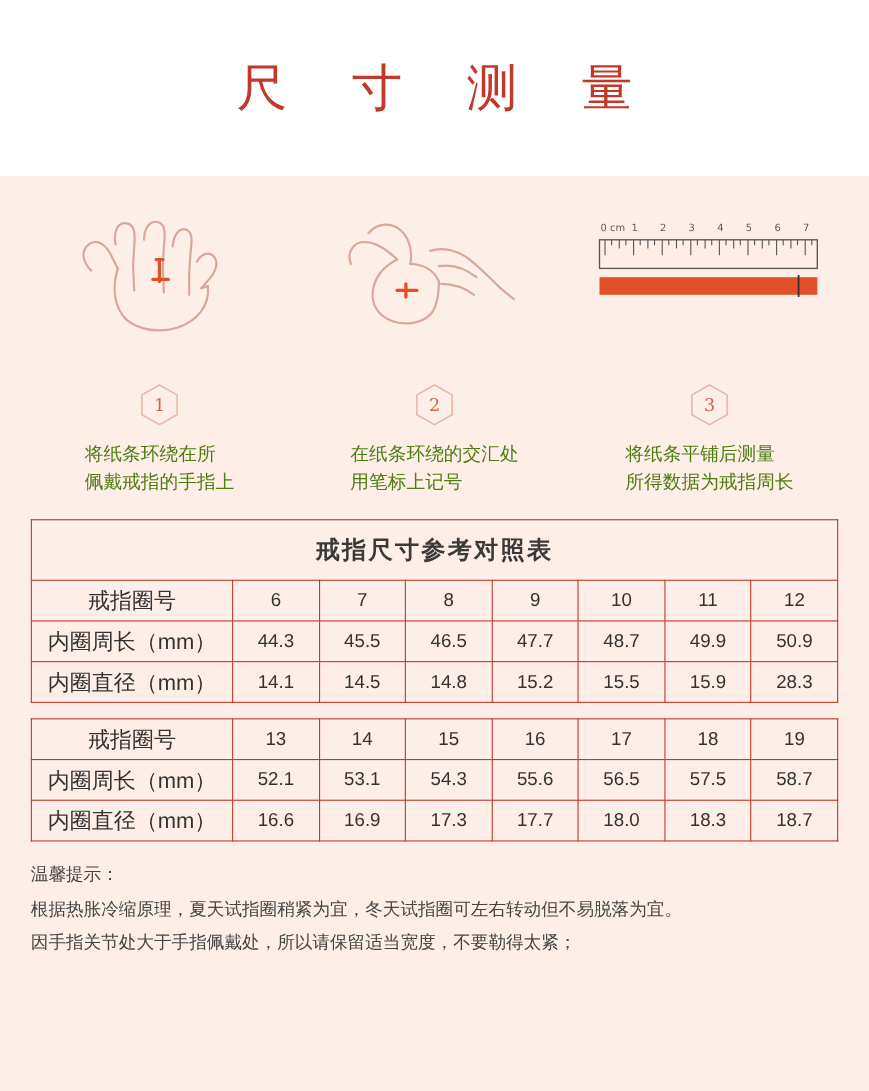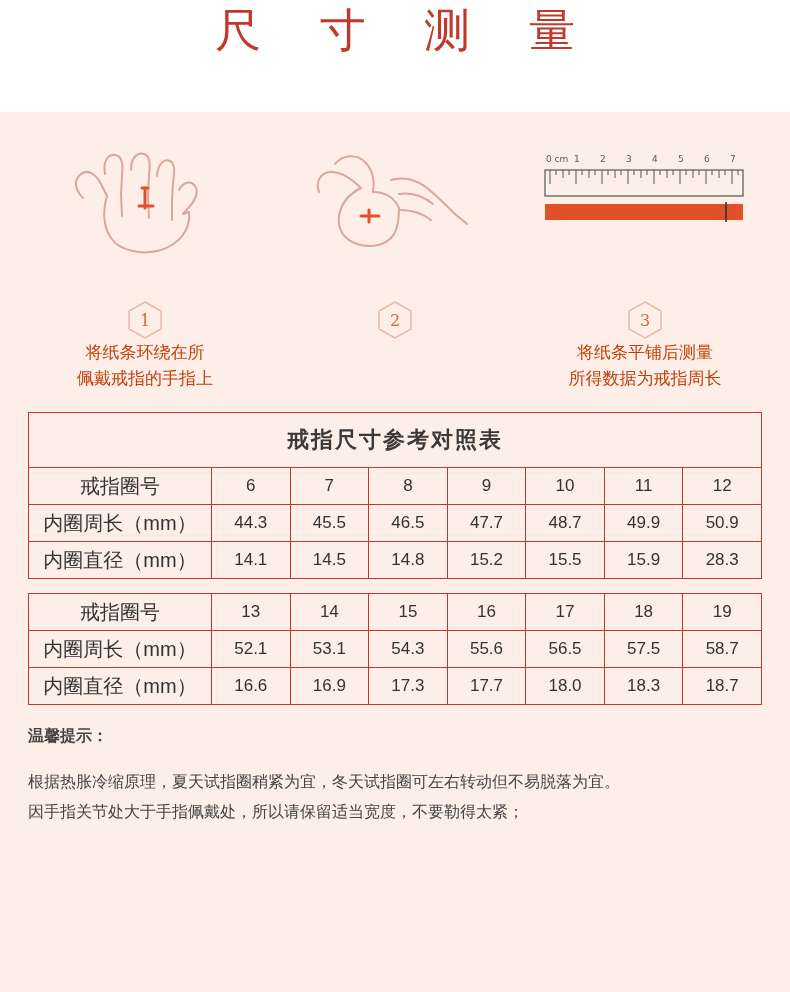--- a/index.html
+++ b/index.html
@@ -14,24 +14,24 @@
     color: #3a3a3a;
     overflow: hidden;
   }
   .page {
     position: relative;
     width: 790px;
     height: 992px;
     background: #fdeee7;
   }
   .header-band {
-    height: 112px;
+    height: 160px;
     background: #ffffff;
     display: flex;
-    align-items: flex-start;
+    align-items: center;
     justify-content: center;
   }
   .title {
     font-family: "DejaVu Serif", serif;
     font-size: 46px;
     letter-spacing: 22px;
     color: #c0392b;
     text-indent: 22px;
     font-weight: 400;
   }
@@ -62,24 +62,25 @@
     justify-content: center;
   }
   .badge svg { position: absolute; top: 0; left: 0; }
   .badge span {
     position: relative;
     font-family: "DejaVu Serif", serif;
     font-size: 16px;
     color: #d0674a;
   }
   .step-text {
-    text-align: center;
+    margin-top: 12px;
+    text-align: left;
     font-size: 17px;
     line-height: 26px;
-    color: #c2410c;
+    color: #4d7c0f;
     white-space: pre-line;
   }
   table {
     width: 100%;
     border-collapse: collapse;
     font-size: 17px;
     color: #333;
   }
   td, th {
     border: 1px solid #c0392b;
@@ -118,22 +119,21 @@
   .gap {
     height: 14px;
   }
   .tips {
     margin: 16px 28px 0 28px;
     font-size: 16px;
     line-height: 30px;
     color: #444;
   }
   .tips-title {
-    margin-bottom: 16px;
-    font-weight: bold;
+    margin-bottom: 2px;
   }
   .hand-svg { display:block; }
 </style>
 </head>
 <body>
 
 <div class="page">
 
   <div class="header-band">
     <div class="title">尺 寸 测 量</div>
@@ -192,20 +192,22 @@
             <path d="M74 70 L74 82"></path>
           </g>
         </svg>
       </div>
       <div class="badge">
         <svg width="36" height="40" viewBox="0 0 36 40">
           <polygon points="18,2 34,11 34,29 18,38 2,29 2,11" fill="none" stroke="#e8b9a8" stroke-width="1.5"></polygon>
         </svg>
         <span>2</span>
       </div>
+      <div class="step-text">在纸条环绕的交汇处
+用笔标上记号</div>
     </div>
 
     <div class="step">
       <div class="step-art">
         <svg class="hand-svg" width="210" height="140" viewBox="0 0 210 140">
           <g font-family="DejaVu Sans, sans-serif" font-size="9" fill="#5b5b5b">
             <text x="6" y="22">0 cm</text>
             <text x="34" y="22">1</text>
             <text x="60" y="22">2</text>
             <text x="86" y="22">3</text>

